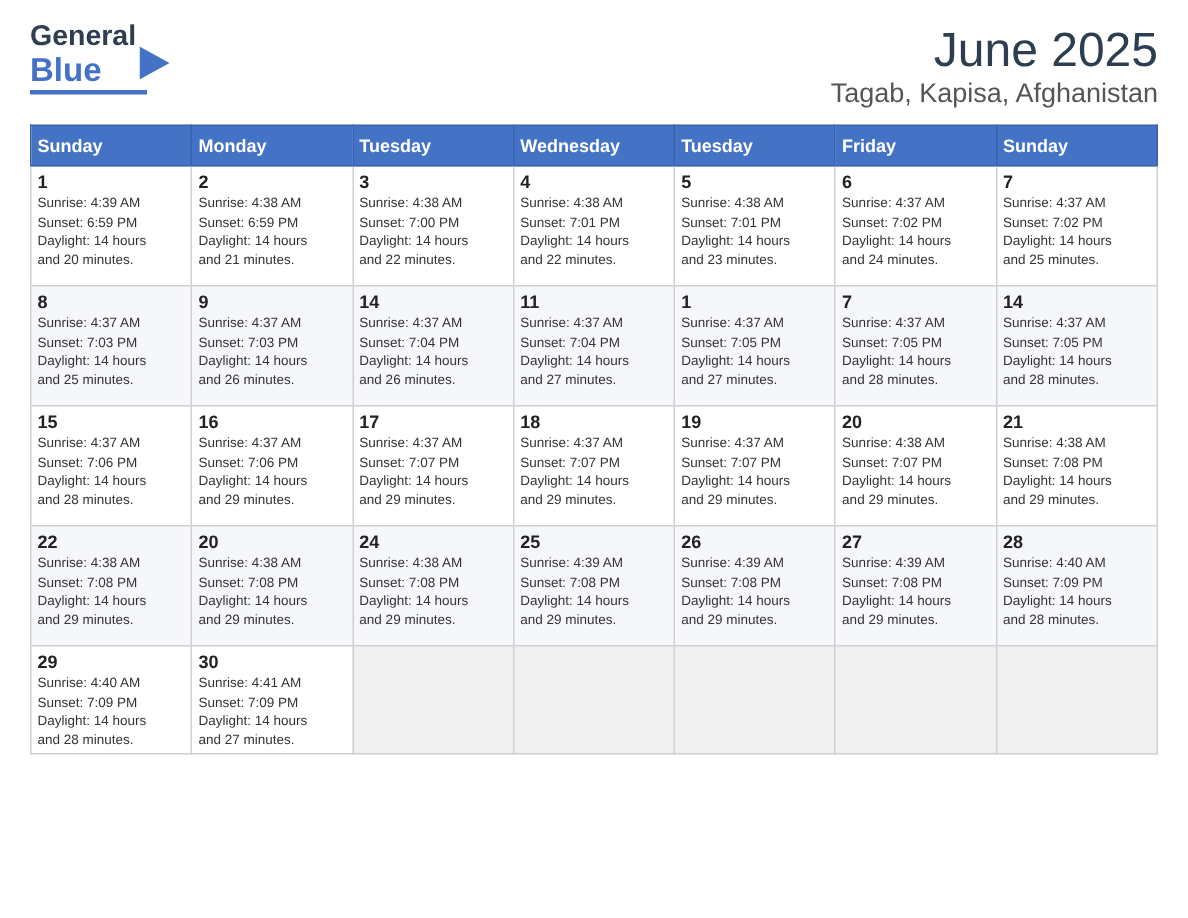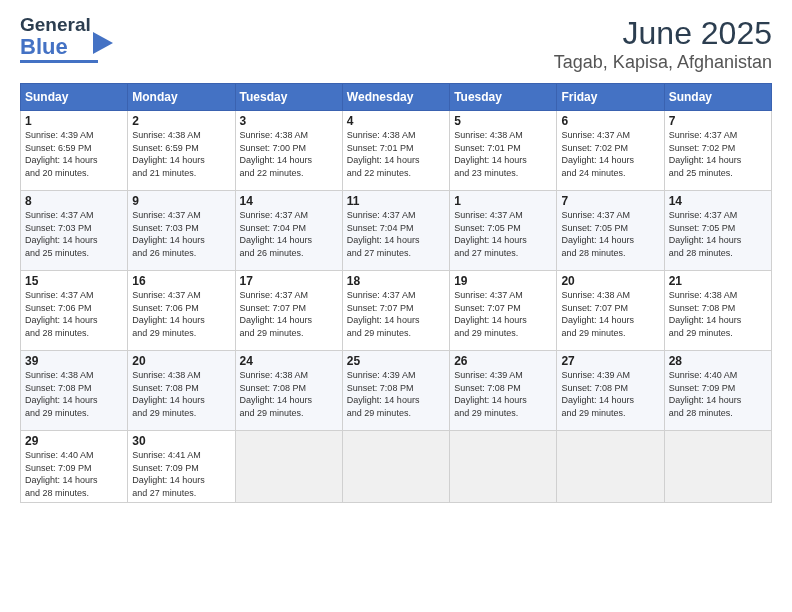--- a/index.html
+++ b/index.html
@@ -291,21 +291,21 @@
         <span class="day-num">21</span>
         <div class="cell-text">
           Sunrise: 4:38 AM<br>
           Sunset: 7:08 PM<br>
           Daylight: 14 hours <br>and 29 minutes.
         </div>
       </td>
         </tr>
         <tr>
           <td>
-        <span class="day-num">39</span>
+        <span class="day-num">22</span>
         <div class="cell-text">
           Sunrise: 4:38 AM<br>
           Sunset: 7:08 PM<br>
           Daylight: 14 hours <br>and 29 minutes.
         </div>
       </td>
           <td>
         <span class="day-num">20</span>
         <div class="cell-text">
           Sunrise: 4:38 AM<br>

